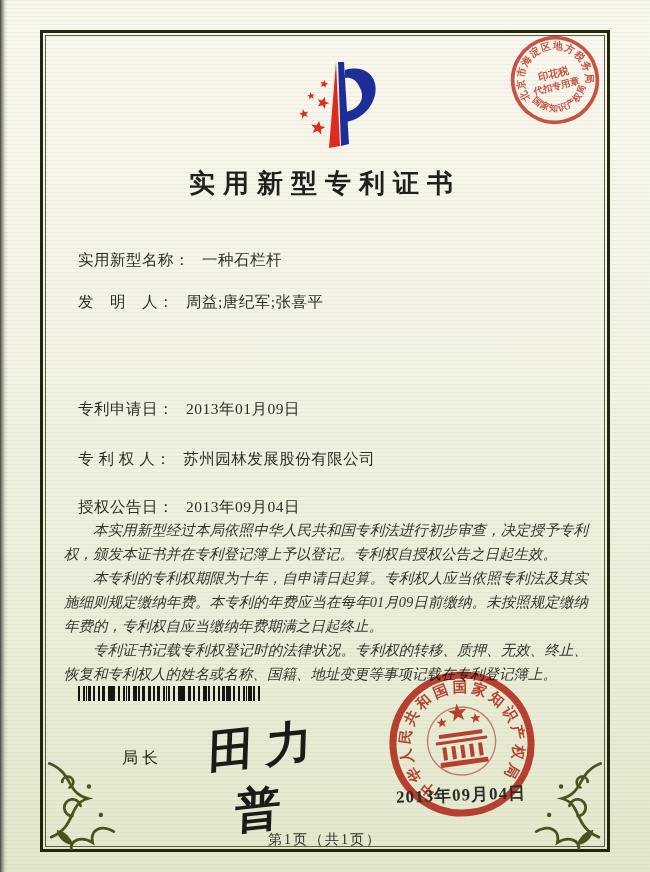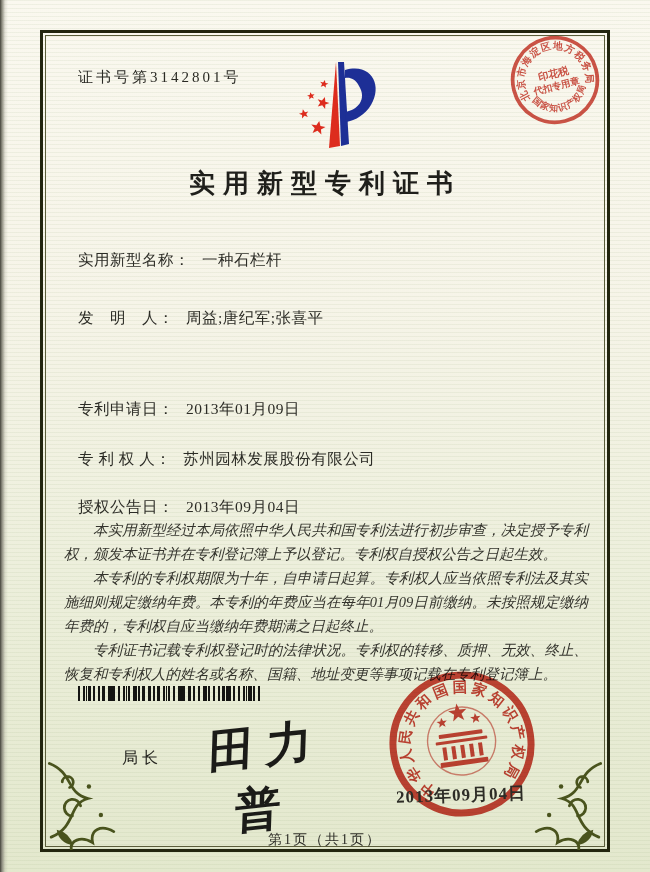--- a/index.html
+++ b/index.html
@@ -82,21 +82,20 @@
   .ornament.bl{left:42px;bottom:22px;transform:scaleX(-1);}
   .seal-ring-text{font-family:"Liberation Serif","DejaVu Serif",serif;font-weight:bold;}
 </style>
 </head>
 <body>
 
 <div class="page">
 
   <div class="frame"></div>
 
-  <div class="cert-number">证书号第3142801号</div>
 
   <div class="logo">
     <svg width="116" height="108" viewBox="0 0 116 108" xmlns="http://www.w3.org/2000/svg">
       <defs>
         <polygon id="st" points="0,-10 2.9,-3.2 10,-3.1 4.4,1.2 6.2,8.1 0,4 -6.2,8.1 -4.4,1.2 -10,-3.1 -2.9,-3.2"></polygon>
       </defs>
       <g fill="#dd2c1e">
         <use href="#st" transform="translate(56,26) scale(0.42) rotate(12)"></use>
         <use href="#st" transform="translate(43,38) scale(0.38) rotate(-10)"></use>
         <use href="#st" transform="translate(55,45) scale(0.62) rotate(18)"></use>
@@ -107,21 +106,21 @@
       <polygon points="70,4 73,88 81,86 76,4" fill="#1d2f96"></polygon>
       <path d="M77,12 C105,4 116,30 101,50 C93,60 84,63 78,64 L77,54 C90,52 99,41 91,28 C87,20 81,19 77,20 Z" fill="#1d2f96"></path>
     </svg>
   </div>
 
   <div class="title">实用新型专利证书</div>
 
   <div class="field-row" style="top:250px">
     <span class="lbl">实用新型名称：</span><span>一种石栏杆</span>
   </div>
-  <div class="field-row" style="top:308px">
+  <div class="field-row" style="top:292px">
     <span class="lbl">发　明　人：</span><span>周益;唐纪军;张喜平</span>
   </div>
   <div class="field-row" style="top:399px">
     <span class="lbl">专利申请日：</span><span>2013年01月09日</span>
   </div>
   <div class="field-row" style="top:449px">
     <span class="lbl">专 利 权 人：</span><span>苏州园林发展股份有限公司</span>
   </div>
   <div class="field-row" style="top:497px">
     <span class="lbl">授权公告日：</span><span>2013年09月04日</span>

